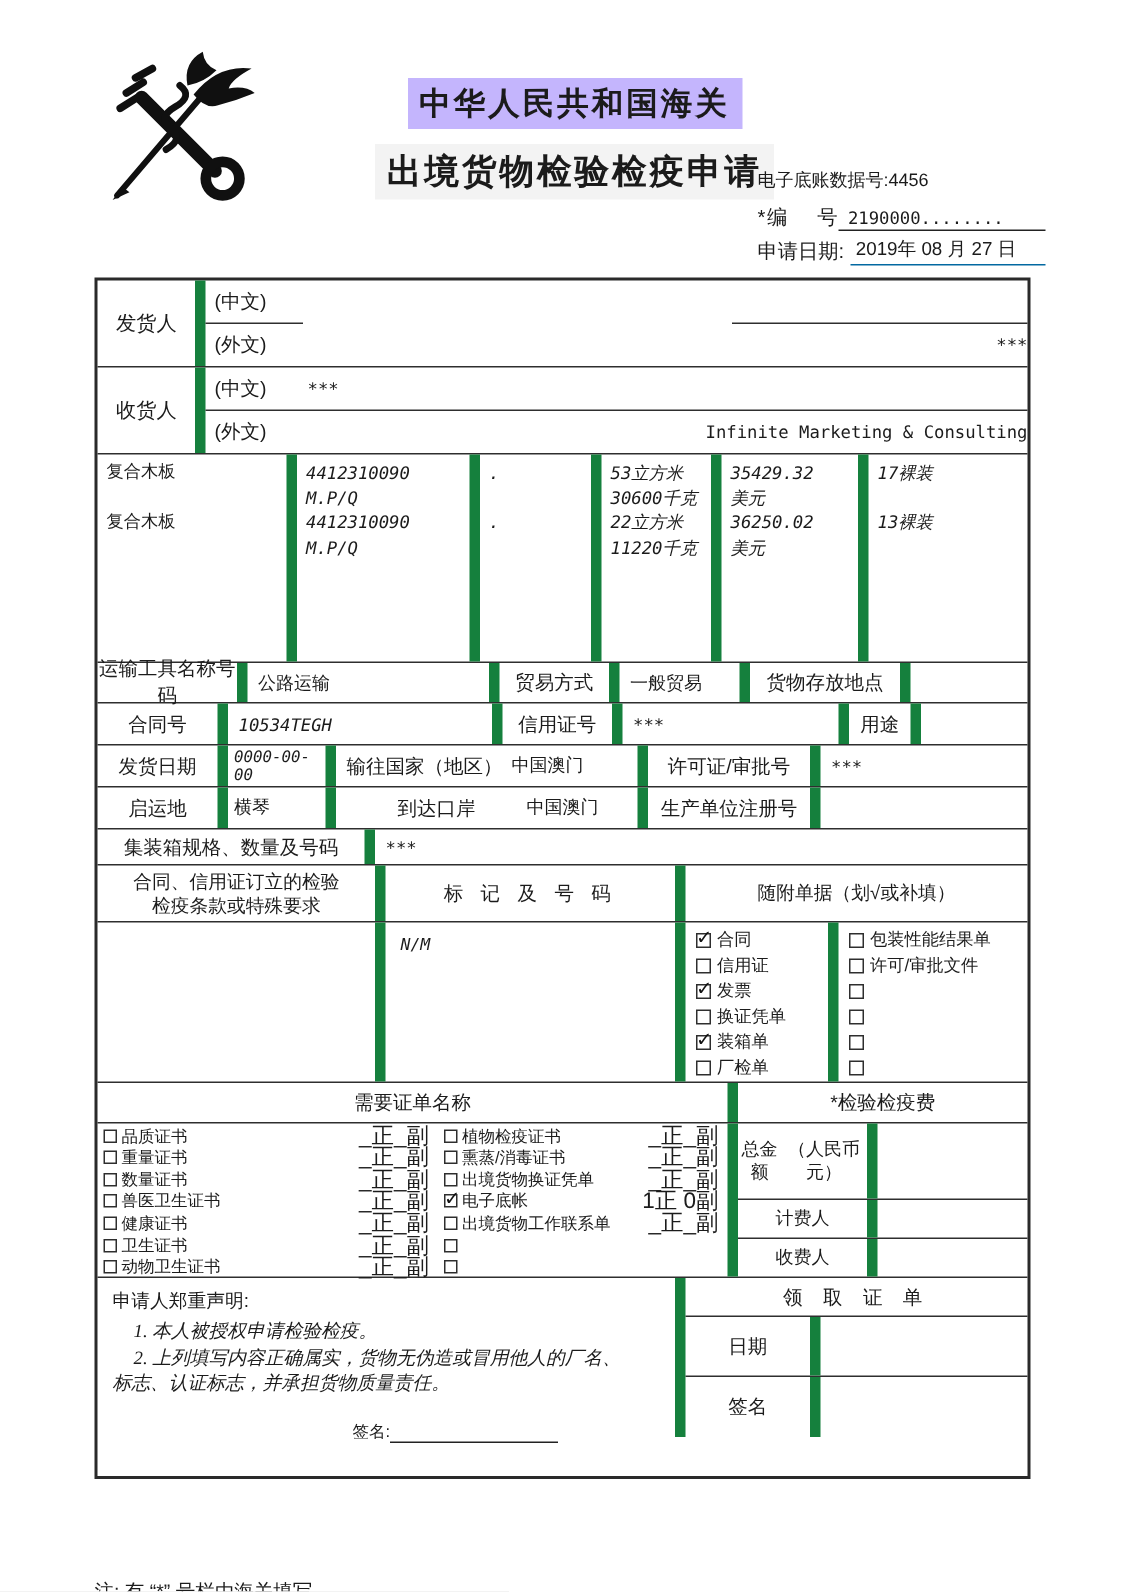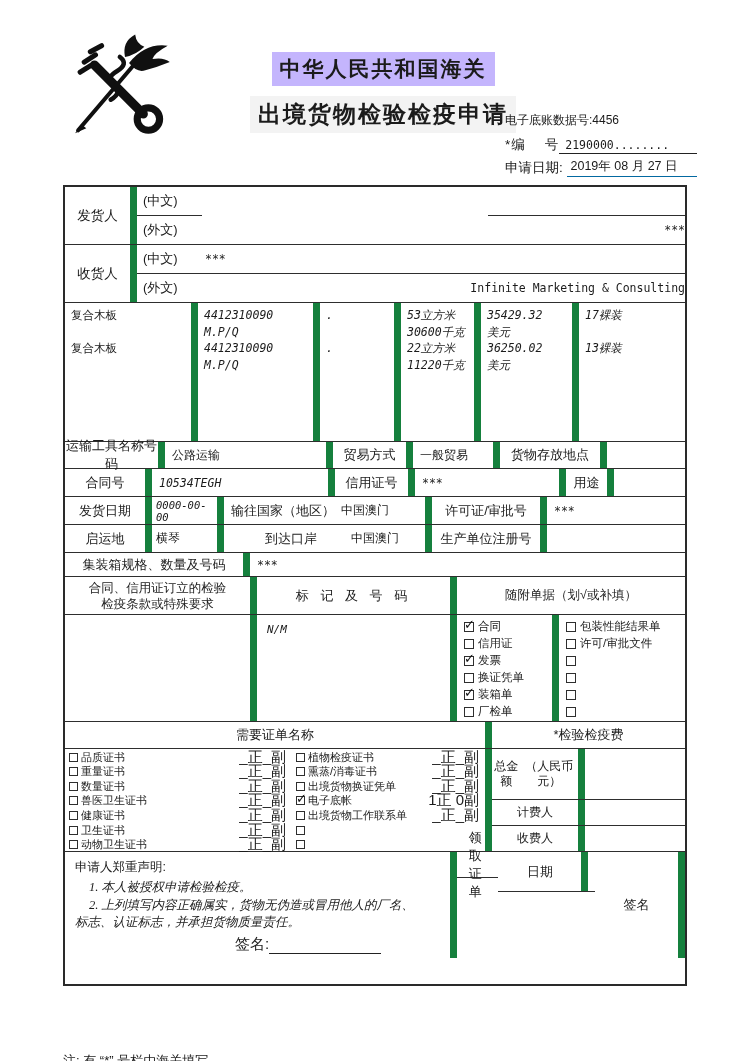--- a/index.html
+++ b/index.html
@@ -58,21 +58,21 @@
   .certitem { display:flex; align-items:center; height:14.55px; font-size:11px; padding:0 6px 0 4px; }
   .certitem .cb { width:9px; height:9px; }
   .certitem .t { margin-left:3px; white-space:nowrap; }
   .certitem .cp { margin-left:auto; font-size:15px; white-space:pre; }
   .feelab { font-size:12px; line-height:15px; }
   
   .decl-left { padding:7px 10px 0 10px; }
   .decl-title { font-size:12.5px; margin-bottom:3px; }
   .decl-line { font-family:"Liberation Serif", serif; font-style:italic; font-size:12.5px; line-height:17.5px; }
   .ind { padding-left:14px; }
-  .signrow { margin-top:3px; margin-left:160px; font-size:15px; display:flex; align-items:flex-end; }
+  .signrow { margin-top:15px; margin-left:160px; font-size:11px; display:flex; align-items:flex-end; }
   .sigline { display:inline-block; width:112px; border-bottom:1px solid #222; height:13px; }
   .pickup-head { letter-spacing:5px; font-size:13px; }
   
   .footnote { position:absolute; left:63px; top:1052px; font-size:13px; }
 </style>
 </head>
 <body>
 
 <div class="page">
 
@@ -394,21 +394,21 @@
       <div class="br decl-left" style="width:392px">
         <div class="decl-title">申请人郑重声明:</div>
         <div class="decl-line ind">1. 本人被授权申请检验检疫。</div>
         <div class="decl-line ind">2. 上列填写内容正确属实，货物无伪造或冒用他人的厂名、</div>
         <div class="decl-line">标志、认证标志，并承担货物质量责任。</div>
         <div class="signrow">
           <span>签名:</span>
           <span class="sigline"></span>
         </div>
       </div>
-      <div style="flex:1;display:flex;flex-direction:row">
+      <div style="flex:1;display:flex;flex-direction:column">
         <div class="c bb pickup-head" style="height:26px">领 取 证 单</div>
         <div class="row bb" style="height:40px">
           <div class="c br lab" style="width:90px">日期</div>
           <div style="flex:1"></div>
         </div>
         <div class="row" style="flex:1">
           <div class="c br lab" style="width:90px">签名</div>
           <div style="flex:1"></div>
         </div>
       </div>

